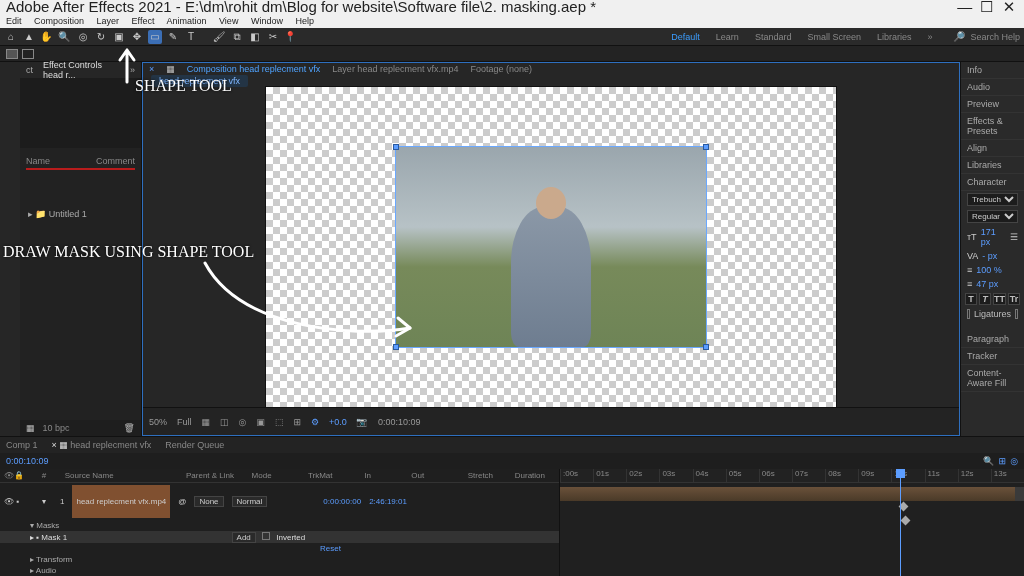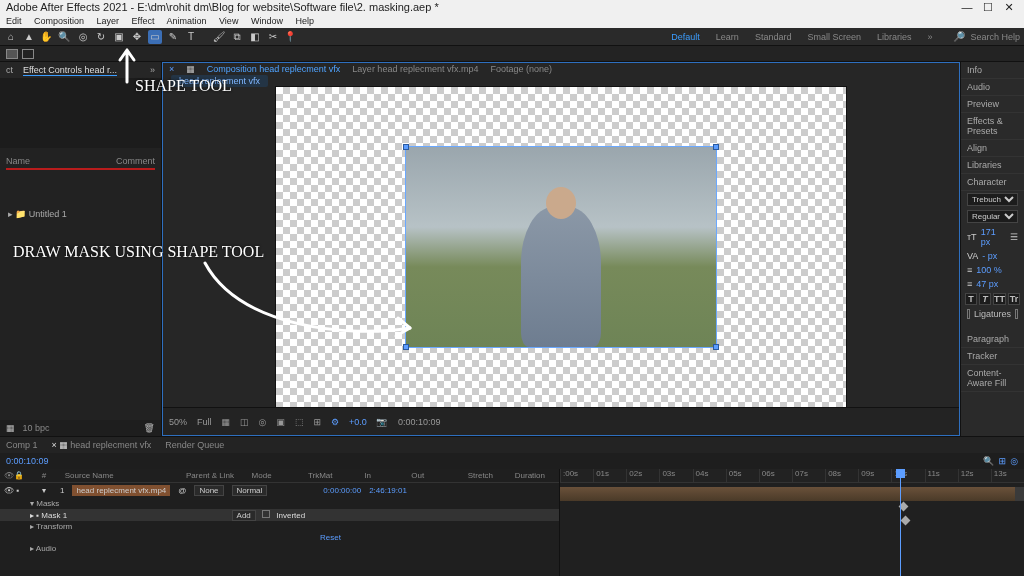--- a/index.html
+++ b/index.html
@@ -1,29 +1,29 @@
 <!DOCTYPE html>
 <html><head>
 <meta charset="utf-8">
 <style>
   * { box-sizing: border-box; margin: 0; padding: 0; font-family: "Segoe UI", Tahoma, sans-serif; }
   body { background:#1e1e1e; color:#bdbdbd; font-size:9px; width:1024px; height:576px; overflow:hidden; position:relative; }
-  .titlebar { background:#f0f0f0; color:#222; height:14px; line-height:14px; padding:0 6px; font-size:11px; display:flex; justify-content:space-between;gap:32px; }
+  .titlebar { background:#f0f0f0; color:#222; height:14px; line-height:14px; padding:0 6px; font-size:15px; display:flex; justify-content:space-between;gap:32px; }
   .titlebar .wincontrols span { display:inline-block; width:18px; text-align:center; cursor:default;}
   .menubar { background:#f0f0f0; color:#222; height:14px; line-height:14px; padding:0 6px; font-size:9px; }
   .menubar span { margin-right:10px; cursor:default;}
   .toolbar { background:#2a2a2a; height:18px; display:flex; align-items:center; padding:0 4px; gap:4px; border-bottom:1px solid #111;}
   .toolbar .tbtn { width:14px; height:14px; display:flex; align-items:center; justify-content:center; color:#ccc; font-size:10px; cursor:pointer;}
   .toolbar .tbtn.sel { background:#3b6eb5; border-radius:2px;}
   .toolbar .spacer { flex:1; }
   .toolbar .ws { color:#888; font-size:9px; margin:0 6px; cursor:pointer;}
   .toolbar .ws.active { color:#3b9dff; }
   .subbar { background:#232323; height:16px; display:flex; align-items:center; padding:0 6px; font-size:9px; color:#999; border-bottom:1px solid #111;}
   .main { display:flex; height:calc(100% - 14px - 14px - 18px - 16px - 140px); }
-  .leftcol { width:162px; display:flex; flex-direction:column; background:#262626; border-right:1px solid #111;}
+  .leftcol { width:142px; display:flex; flex-direction:column; background:#262626; border-right:1px solid #111;padding-left:20px;}
   .panel-tabbar { height:16px; display:flex; align-items:center; padding:0 6px; font-size:9px; color:#aaa; gap:10px;}
   .panel-tabbar .ptab { cursor:pointer; }
   .panel-tabbar .ptab.active { color:#ddd; border-bottom:1px solid #3b9dff;}
   .project-body { flex:1; background:#222; padding:6px; font-size:9px; color:#aaa;}
   .project-body .hdr { display:flex; justify-content:space-between; color:#888; border-bottom:2px solid #b91c1c; padding:2px 0;}
   .project-body .item { padding:3px 2px;margin-top:36px; }
   .centercol { flex:1; background:#262626; display:flex; flex-direction:column; border:1px solid #2e6fbf;}
   .comptabs { height:16px; display:flex; align-items:center; padding:0 6px; gap:12px; font-size:9px;}
   .comptabs .ctab { color:#888; cursor:pointer;text-align:right; }
   .comptabs .ctab.active { color:#4fa3ff; }
@@ -57,37 +57,37 @@
   .bottom { height:140px; background:#232323; border-top:1px solid #111; display:flex; flex-direction:column;}
   .bottom .btabs{height:16px;display:flex;align-items:center;padding:0 6px;gap:14px;font-size:9px;}
   .bottom .btabs span{color:#888;cursor:pointer;}
   .bottom .btabs span.active{color:#ddd;}
   .timeline-head{height:16px;display:flex;align-items:center;font-size:9px;color:#5c9dff;padding:0 6px;background:#1e1e1e;}
   .timeline-body{flex:1;display:flex;}
   .tl-left{width:560px;background:#1f1f1f;border-right:1px solid #111;font-size:8px;}
   .tl-left .colhdr{display:flex;color:#888;padding:2px 4px;border-bottom:1px solid #333;}
   .tl-left .colhdr span{margin-right:10px;}
   .tl-left .row{display:flex;align-items:center;padding:2px 4px;color:#ccc;gap:8px;}
-  .tl-left .layer{background:#805030;padding:1px 4px;}
+  .tl-left .layer{background:#805030;padding:12px 4px;}
   .tl-left .select{background:#2a2a2a;border:1px solid #444;padding:0 4px;color:#ccc;}
   .tl-left .sub{padding:1px 4px 1px 30px;color:#aaa;}
   .tl-left .sub.mask{color:#ddd;background:#333;}
   .tl-left .linkblue{color:#5c9dff;}
   .tl-right{flex:1;background:#202020;position:relative;}
   .ruler{height:14px;background:#222;display:flex;font-size:8px;color:#888;border-bottom:1px solid #333;}
   .ruler span{flex:1;border-left:1px solid #333;padding-left:2px;}
   .playhead{position:absolute;left:30px;top:0;bottom:0;width:1px;background:#5c9dff;}
   .playhead::before{content:"";position:absolute;top:0;left:-4px;width:9px;height:9px;background:#5c9dff;}
   .track{position:absolute;left:0;right:0;top:18px;height:14px;background:#3a3a3a;}
   .track .clip{position:absolute;left:0;width:98%;height:100%;background:linear-gradient(#6a513a,#4a3a28);}
   .kf{position:absolute;width:7px;height:7px;background:#aaa;transform:rotate(45deg);top:34px;}
   
   .callout{position:absolute;color:#fff;font-family:"Segoe Script","Comic Sans MS",cursive;font-size:16px;pointer-events:none;text-shadow:0 0 3px #000;}
   .callout1{left:135px;top:77px;}
-  .callout2{left:13px;top:243px;}
+  .callout2{left:3px;top:243px;}
   .arrow{position:absolute;pointer-events:none;}
 </style>
 </head>
 <body>
 
 <div class="titlebar">
   <span>Adobe After Effects 2021 - E:\dm\rohit dm\Blog for website\Software file\2. masking.aep *</span>
   <span class="wincontrols">
     <span>—</span>
     <span>☐</span>
@@ -297,22 +297,22 @@
       <div class="sub">▾ <span>Masks</span></div>
       <div class="sub mask">
         ▸ ▪ <span>Mask 1</span>
         <span style="display:inline-block;width:160px"></span>
         <span class="select">Add</span>
         <span class="chk" style="display:inline-flex;padding:0 4px">
             <span class="box" style="width:8px;height:8px;border:1px solid #777;"></span>
           </span>
         <span>Inverted</span>
       </div>
+      <div class="sub" style="padding-left:320px"><span class="linkblue">Reset</span></div>
       <div class="sub">▸ <span>Transform</span></div>
-      <div class="sub" style="padding-left:320px"><span class="linkblue">Reset</span></div>
       <div class="sub">▸ <span>Audio</span></div>
     </div>
     <div class="tl-right">
       <div class="ruler">
         <span>:00s</span>
         <span>01s</span>
         <span>02s</span>
         <span>03s</span>
         <span>04s</span>
         <span>05s</span>

